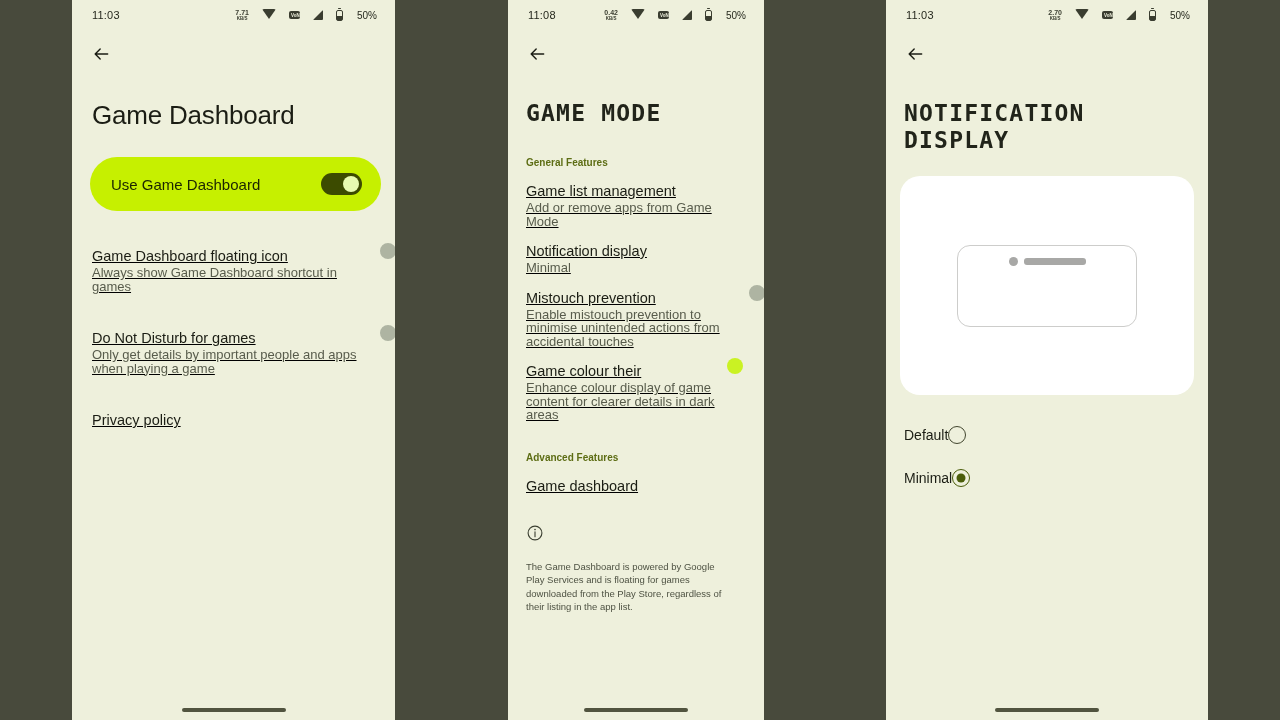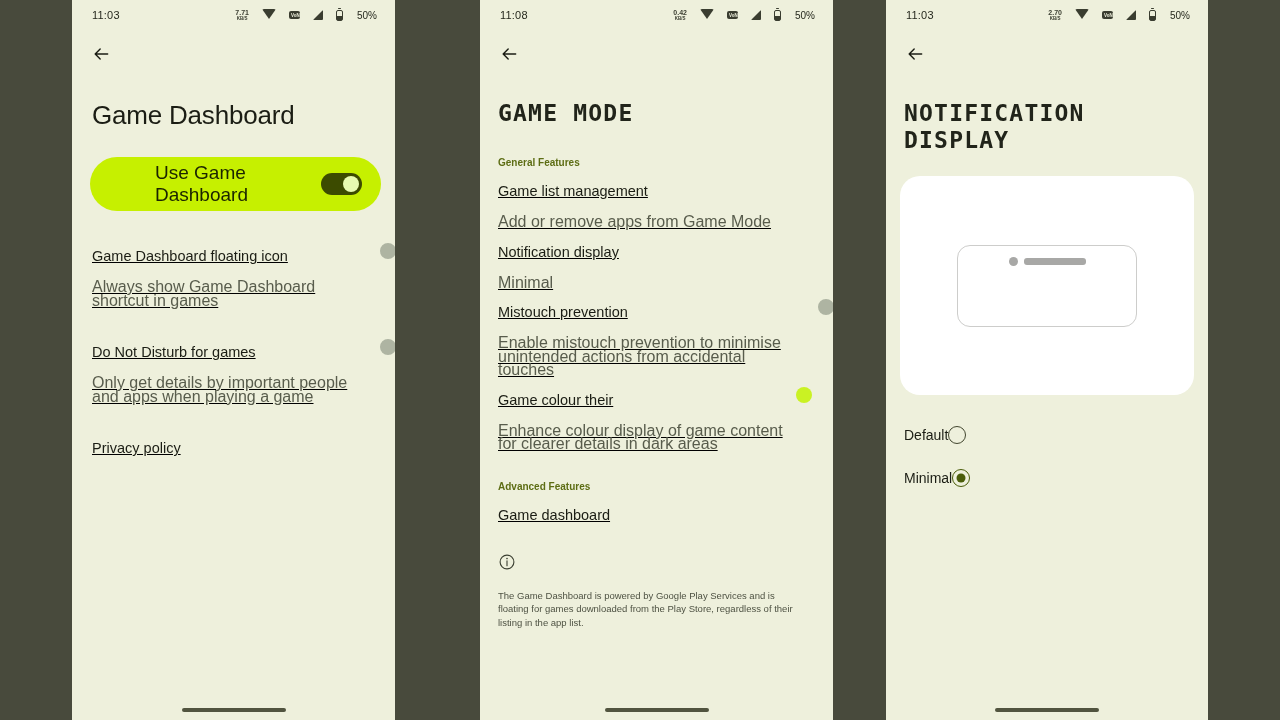--- a/index.html
+++ b/index.html
@@ -21,21 +21,21 @@
 
   
   .phone {
     position: absolute;
     top: 0;
     height: 720px;
     background: #eef0dc;
     overflow: hidden;
   }
   #phone-1 { left: 72px;  width: 323px; }
-  #phone-2 { left: 480px; width: 353px; }
+  #phone-2 { left: 508px; width: 256px; }
   #phone-3 { left: 886px; width: 322px; }
 
   
   .status-bar {
     position: relative;
     height: 30px;
     display: flex;
     align-items: center;
     justify-content: space-between;
     padding: 0 18px 0 20px;
@@ -165,24 +165,23 @@
     border-radius: 28px;
     height: 54px;
     display: flex;
     align-items: center;
     justify-content: space-between;
     padding: 0 19px 0 21px;
     box-sizing: border-box;
     cursor: pointer;
   }
   .banner-label {
-    font-size: 19px;
+    font-size: 15px;
     color: #1b2400;
     font-weight: 500;
-    margin-left: 44px;
   }
 
   
   .switch {
     width: 41px;
     height: 22px;
     border-radius: 11px;
     position: relative;
     flex: 0 0 auto;
     cursor: pointer;
@@ -213,24 +212,24 @@
     text-decoration: underline;
   }
   .row .texts { flex: 1 1 auto; padding-right: 12px; }
   .row .primary {
     font-size: 14.5px;
     color: #1b1d14;
     font-weight: 400;
     line-height: 19px;
   }
   .row .secondary {
-    font-size: 16px;
+    font-size: 13px;
     color: #585c4c;
     line-height: 13.5px;
-    margin-top: 14px;
+    margin-top: 0;
   }
   .row .sw-wrap { padding-top: 4px; }
 
   .section-label {
     font-size: 10px;
     font-weight: 700;
     color: #5d6d14;
     padding: 0 18px;
     margin-top: 30px;
   }

